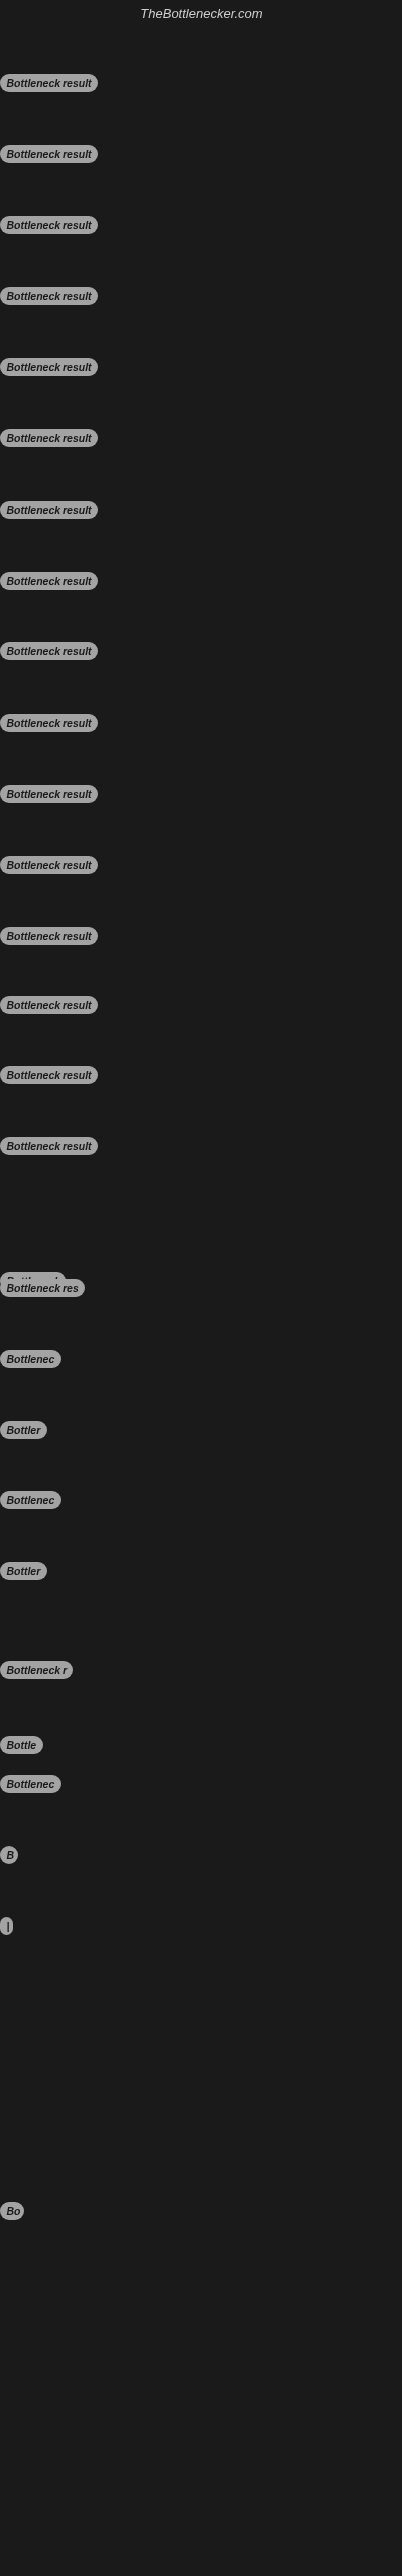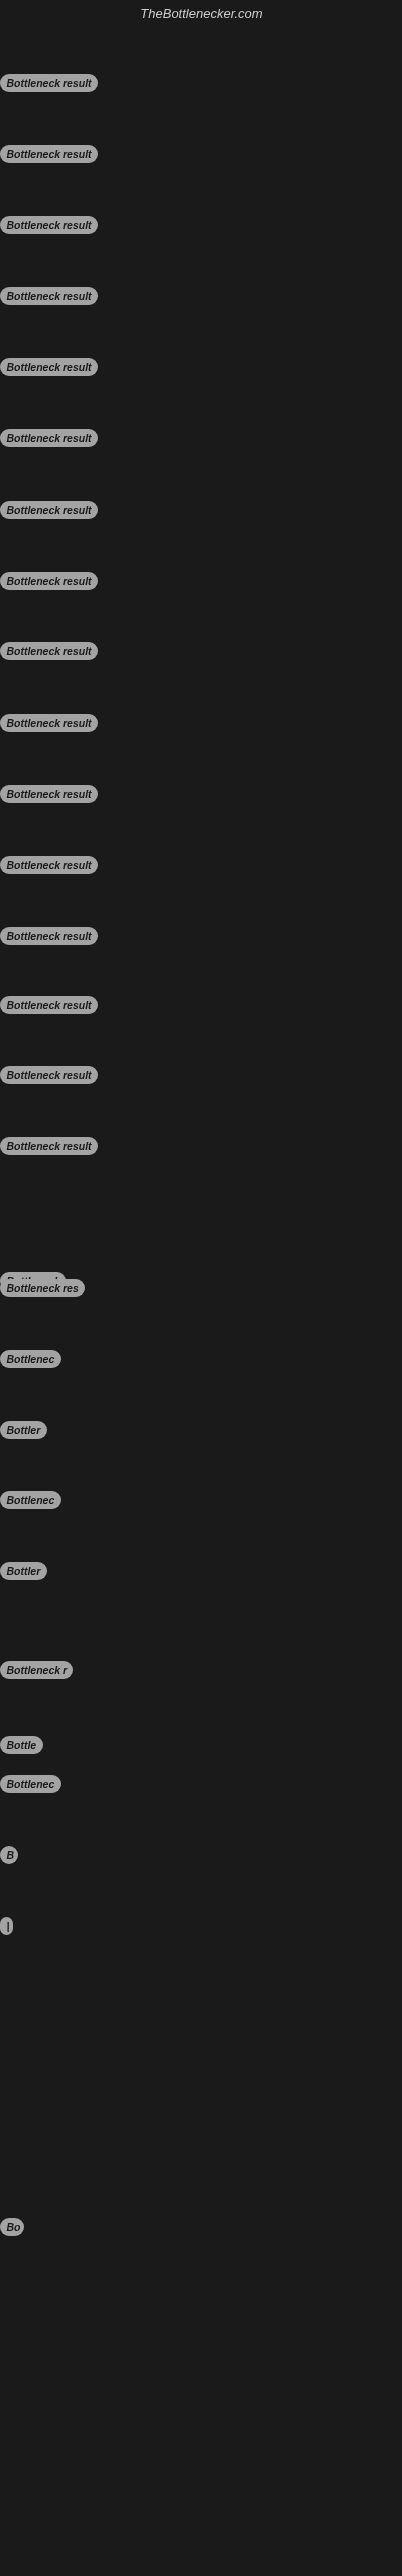--- a/index.html
+++ b/index.html
@@ -123,17 +123,17 @@
     </div>
     <div class="bottleneck-item" style="top: 1747px;">
       <div class="bottleneck-badge" style="max-width: 72px;">Bottlenec</div>
     </div>
     <div class="bottleneck-item" style="top: 1818px;">
       <div class="bottleneck-badge" style="max-width: 17.7px;">B</div>
     </div>
     <div class="bottleneck-item" style="top: 1889px;">
       <div class="bottleneck-badge" style="max-width: 9.7px;">|</div>
     </div>
-    <div class="bottleneck-item" style="top: 2174px; margin-top: 16px;">
+    <div class="bottleneck-item" style="top: 2174px;">
       <div class="bottleneck-badge" style="max-width: 24px;">Bo</div>
     </div>
   </div>
 
 
 </body></html>

